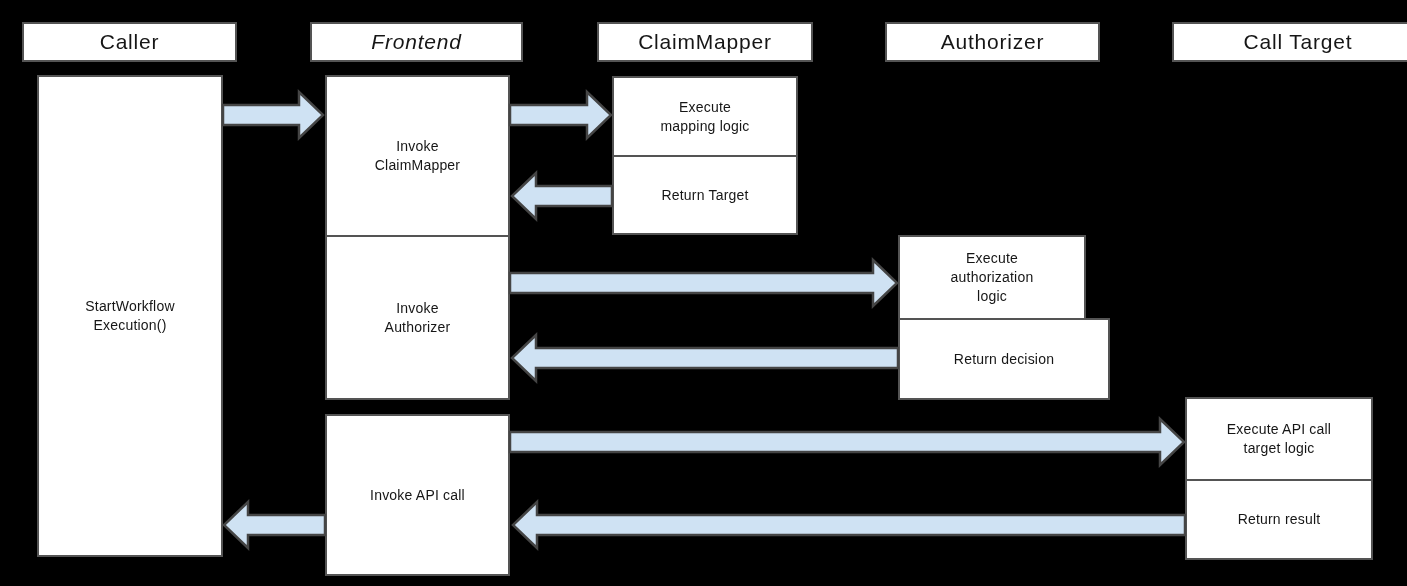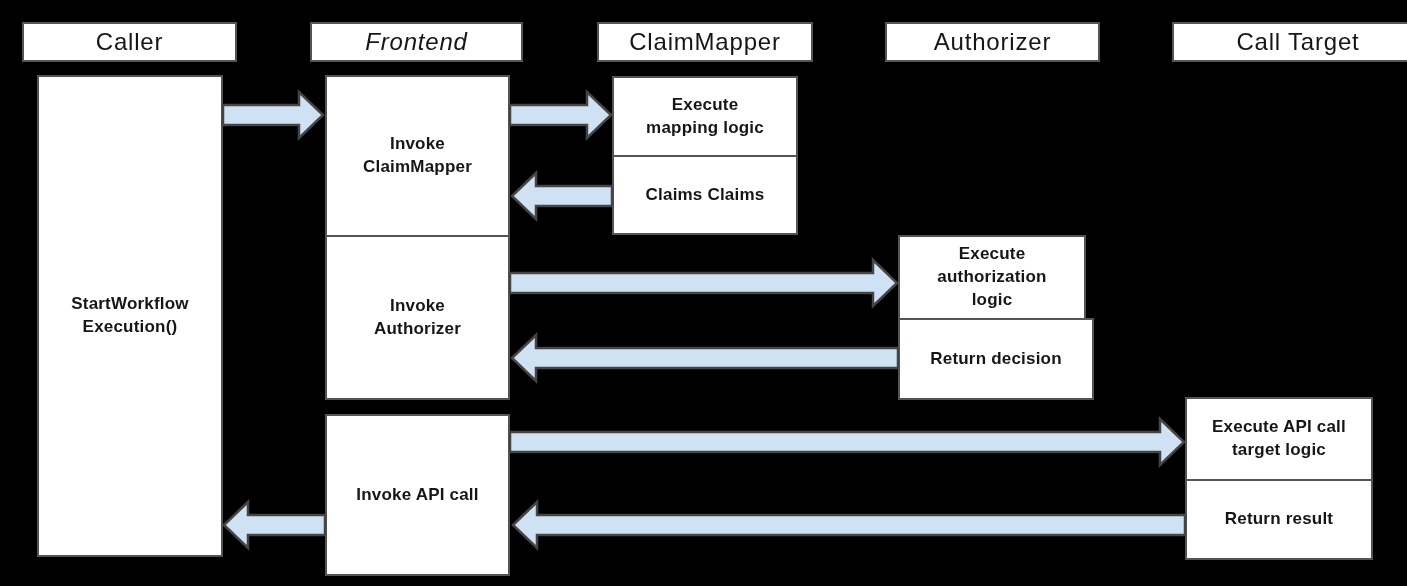--- a/index.html
+++ b/index.html
@@ -17,50 +17,50 @@
     background:var(--background);
     font-family:"Liberation Sans", sans-serif;
     overflow:hidden;
   }
   .hdr{
     position:absolute;top:22px;height:40px;
     background:var(--box-fill);
     border:2px solid var(--box-border);
     box-sizing:border-box;
     display:flex;align-items:center;justify-content:center;
-    font-size:24px;font-weight:400;letter-spacing:0.8px;
+    font-size:21px;font-weight:400;letter-spacing:0.8px;
     color:var(--text);
   }
   .node{
     position:absolute;
     background:var(--box-fill);
     border:2px solid var(--box-border);
     box-sizing:border-box;
     display:flex;align-items:center;justify-content:center;
     text-align:center;
-    font-size:17px;font-weight:700;line-height:1.35;
+    font-size:14px;font-weight:400;line-height:1.35;
     letter-spacing:0.2px;
     color:var(--text);
     white-space:pre-line;
   }
   
   .h-caller{left:22px;width:215px;}
   .h-frontend{left:310px;width:213px;font-style:italic;}
   .h-claimmapper{left:597px;width:216px;}
   .h-authorizer{left:885px;width:215px;}
   .h-calltarget{left:1172px;width:252px;}
   
   .n-start{left:37px;top:75px;width:186px;height:482px;}
   .n-invoke-cm{left:325px;top:75px;width:185px;height:162px;}
   .n-invoke-auth{left:325px;top:235px;width:185px;height:165px;}
   .n-invoke-api{left:325px;top:398px;width:185px;height:162px;margin-top:16px;}
   .n-exec-map{left:612px;top:76px;width:186px;height:81px;}
   .n-ret-claims{left:612px;top:155px;width:186px;height:80px;}
   .n-exec-auth{left:898px;top:235px;width:188px;height:85px;}
-  .n-ret-decision{left:898px;top:318px;width:196px;height:82px;}
+  .n-ret-decision{left:898px;top:318px;width:212px;height:82px;}
   .n-exec-api{left:1185px;top:397px;width:188px;height:84px;}
   .n-ret-result{left:1185px;top:479px;width:188px;height:81px;}
   
   .arrows{position:absolute;left:0;top:0;pointer-events:none;}
   .arrow{
     fill:var(--arrow-fill);
     stroke:var(--arrow-stroke);
     stroke-width:2.5;
     stroke-linejoin:miter;
   }
@@ -101,21 +101,21 @@
   </div>
   <div class="node n-invoke-api">
     <span>Invoke API call</span>
   </div>
 
   <div class="node n-exec-map">
     <span>Execute
 mapping logic</span>
   </div>
   <div class="node n-ret-claims">
-    <span>Claims Claims</span>
+    <span>Return Target</span>
   </div>
 
   <div class="node n-exec-auth">
     <span>Execute
 authorization
 logic</span>
   </div>
   <div class="node n-ret-decision">
     <span>Return decision</span>
   </div>

